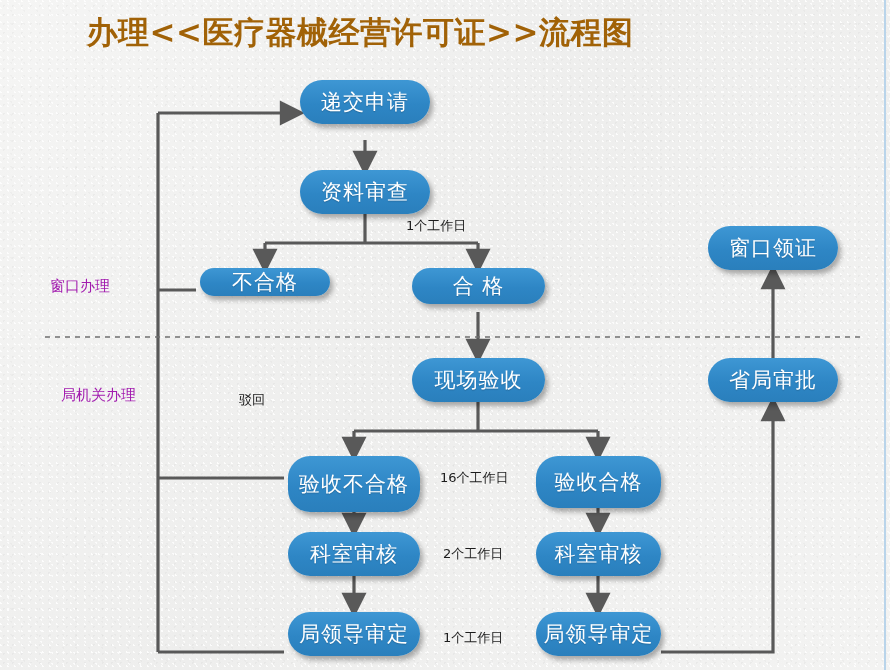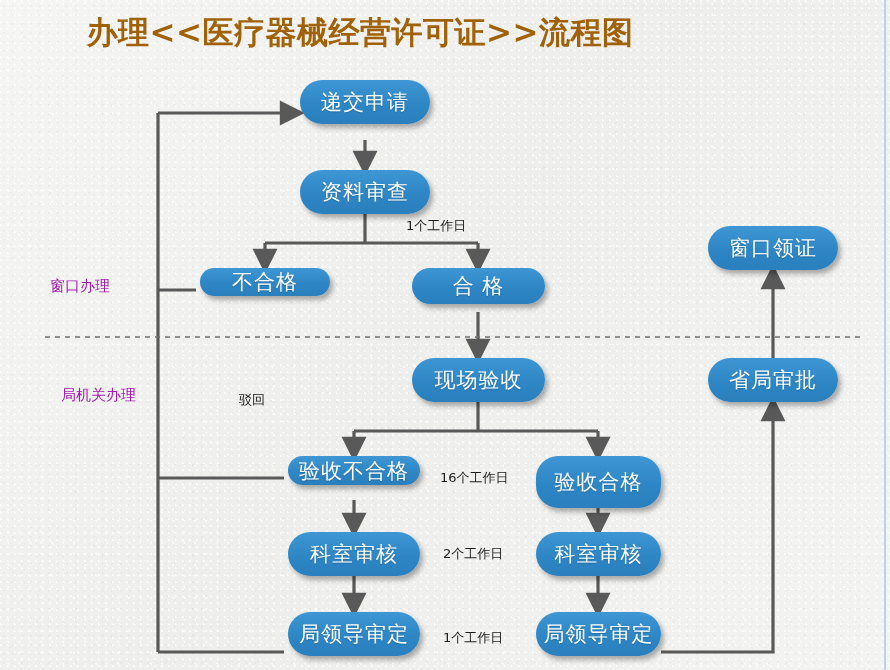--- a/index.html
+++ b/index.html
@@ -123,21 +123,21 @@
 
   <line x1="45" y1="337" x2="862" y2="337" stroke="#6f6f6f" stroke-width="1.6" stroke-dasharray="5 5"></line>
 </svg>
 
 <div id="node-layer">
     <div class="node" style="left: 300px; top: 80px; width: 130px; height: 44px;">递交申请</div>
     <div class="node" style="left: 300px; top: 170px; width: 130px; height: 44px;">资料审查</div>
     <div class="node" style="left: 200px; top: 268px; width: 130px; height: 28px;">不合格</div>
     <div class="node" style="left: 412px; top: 268px; width: 133px; height: 36px;">合 格</div>
     <div class="node" style="left: 412px; top: 358px; width: 133px; height: 44px;">现场验收</div>
-    <div class="node" style="left: 288px; top: 456px; width: 132px; height: 29px;">验收不合格</div>
+    <div class="node" style="left: 288px; top: 456px; width: 132px; height: 56px;">验收不合格</div>
     <div class="node" style="left: 536px; top: 456px; width: 125px; height: 52px;">验收合格</div>
     <div class="node" style="left: 288px; top: 532px; width: 132px; height: 44px;">科室审核</div>
     <div class="node" style="left: 536px; top: 532px; width: 125px; height: 44px;">科室审核</div>
     <div class="node" style="left: 288px; top: 612px; width: 132px; height: 44px;">局领导审定</div>
     <div class="node" style="left: 536px; top: 612px; width: 125px; height: 44px;">局领导审定</div>
     <div class="node" style="left: 708px; top: 358px; width: 130px; height: 44px; text-align: center;">省局审批</div>
     <div class="node" style="left: 708px; top: 226px; width: 130px; height: 44px;">窗口领证</div>
   </div>
 <div id="label-layer">
     <div class="edge-label" style="left: 406px; top: 217px;">1个工作日</div>

